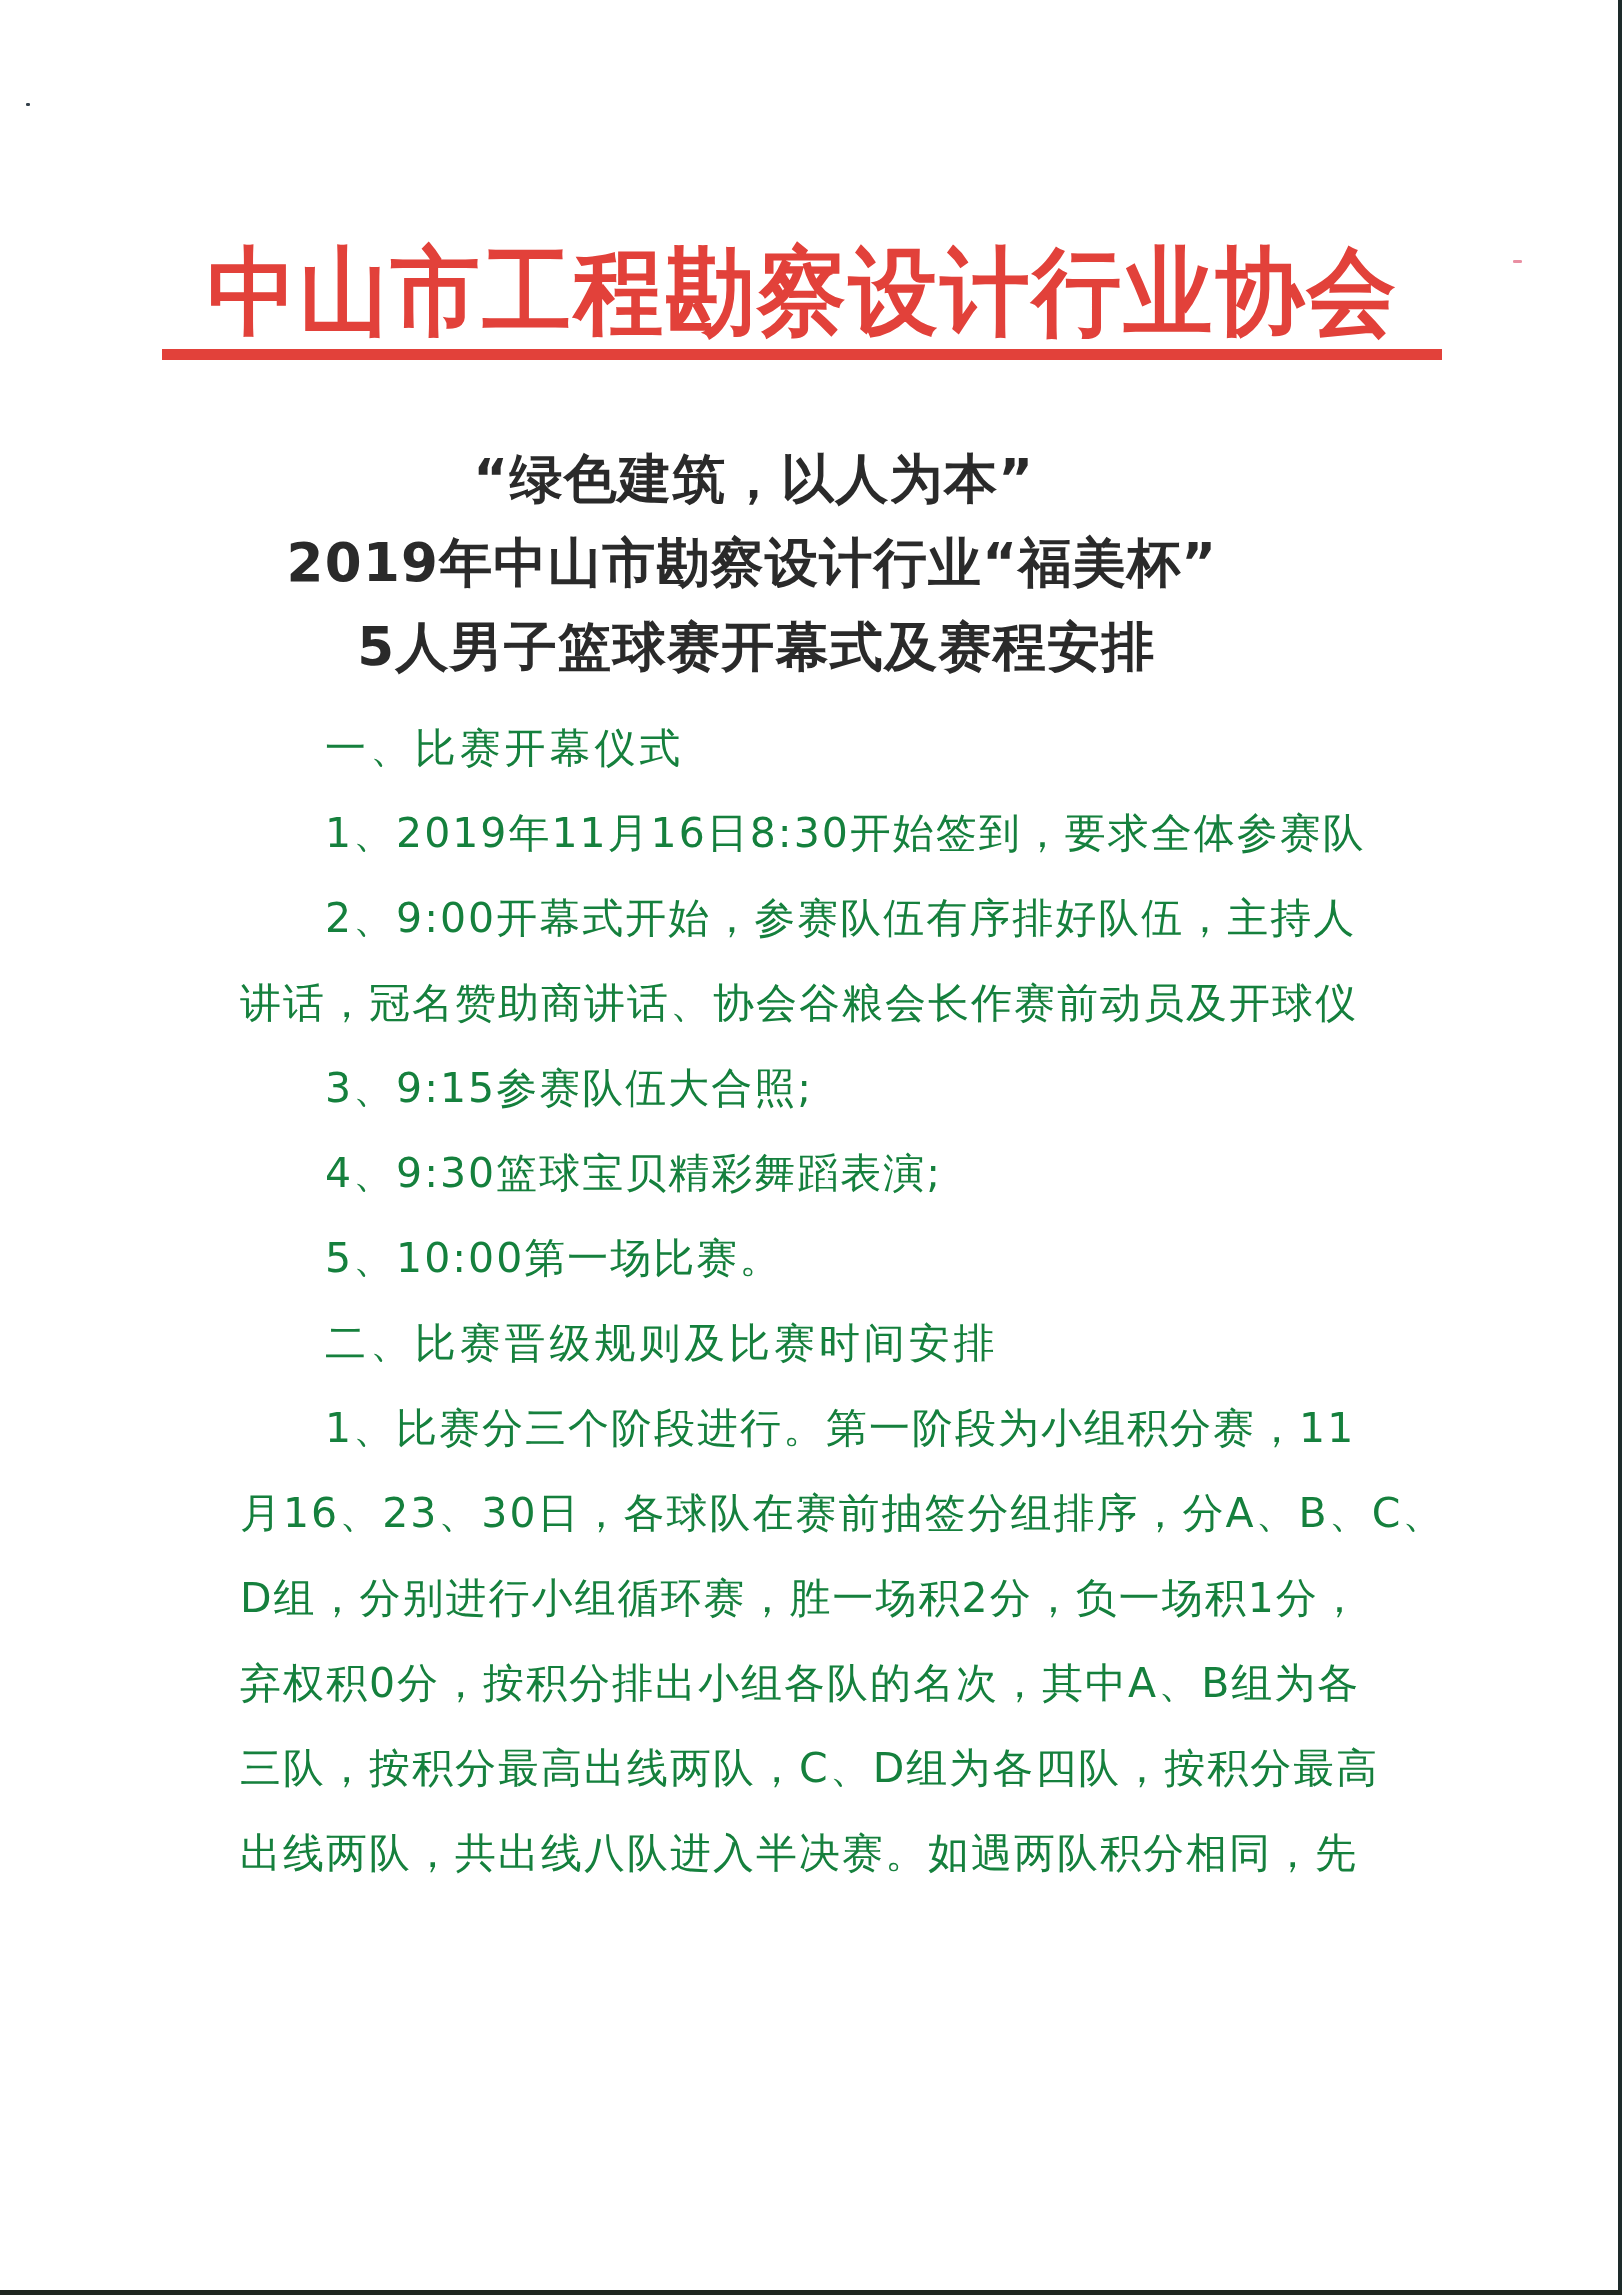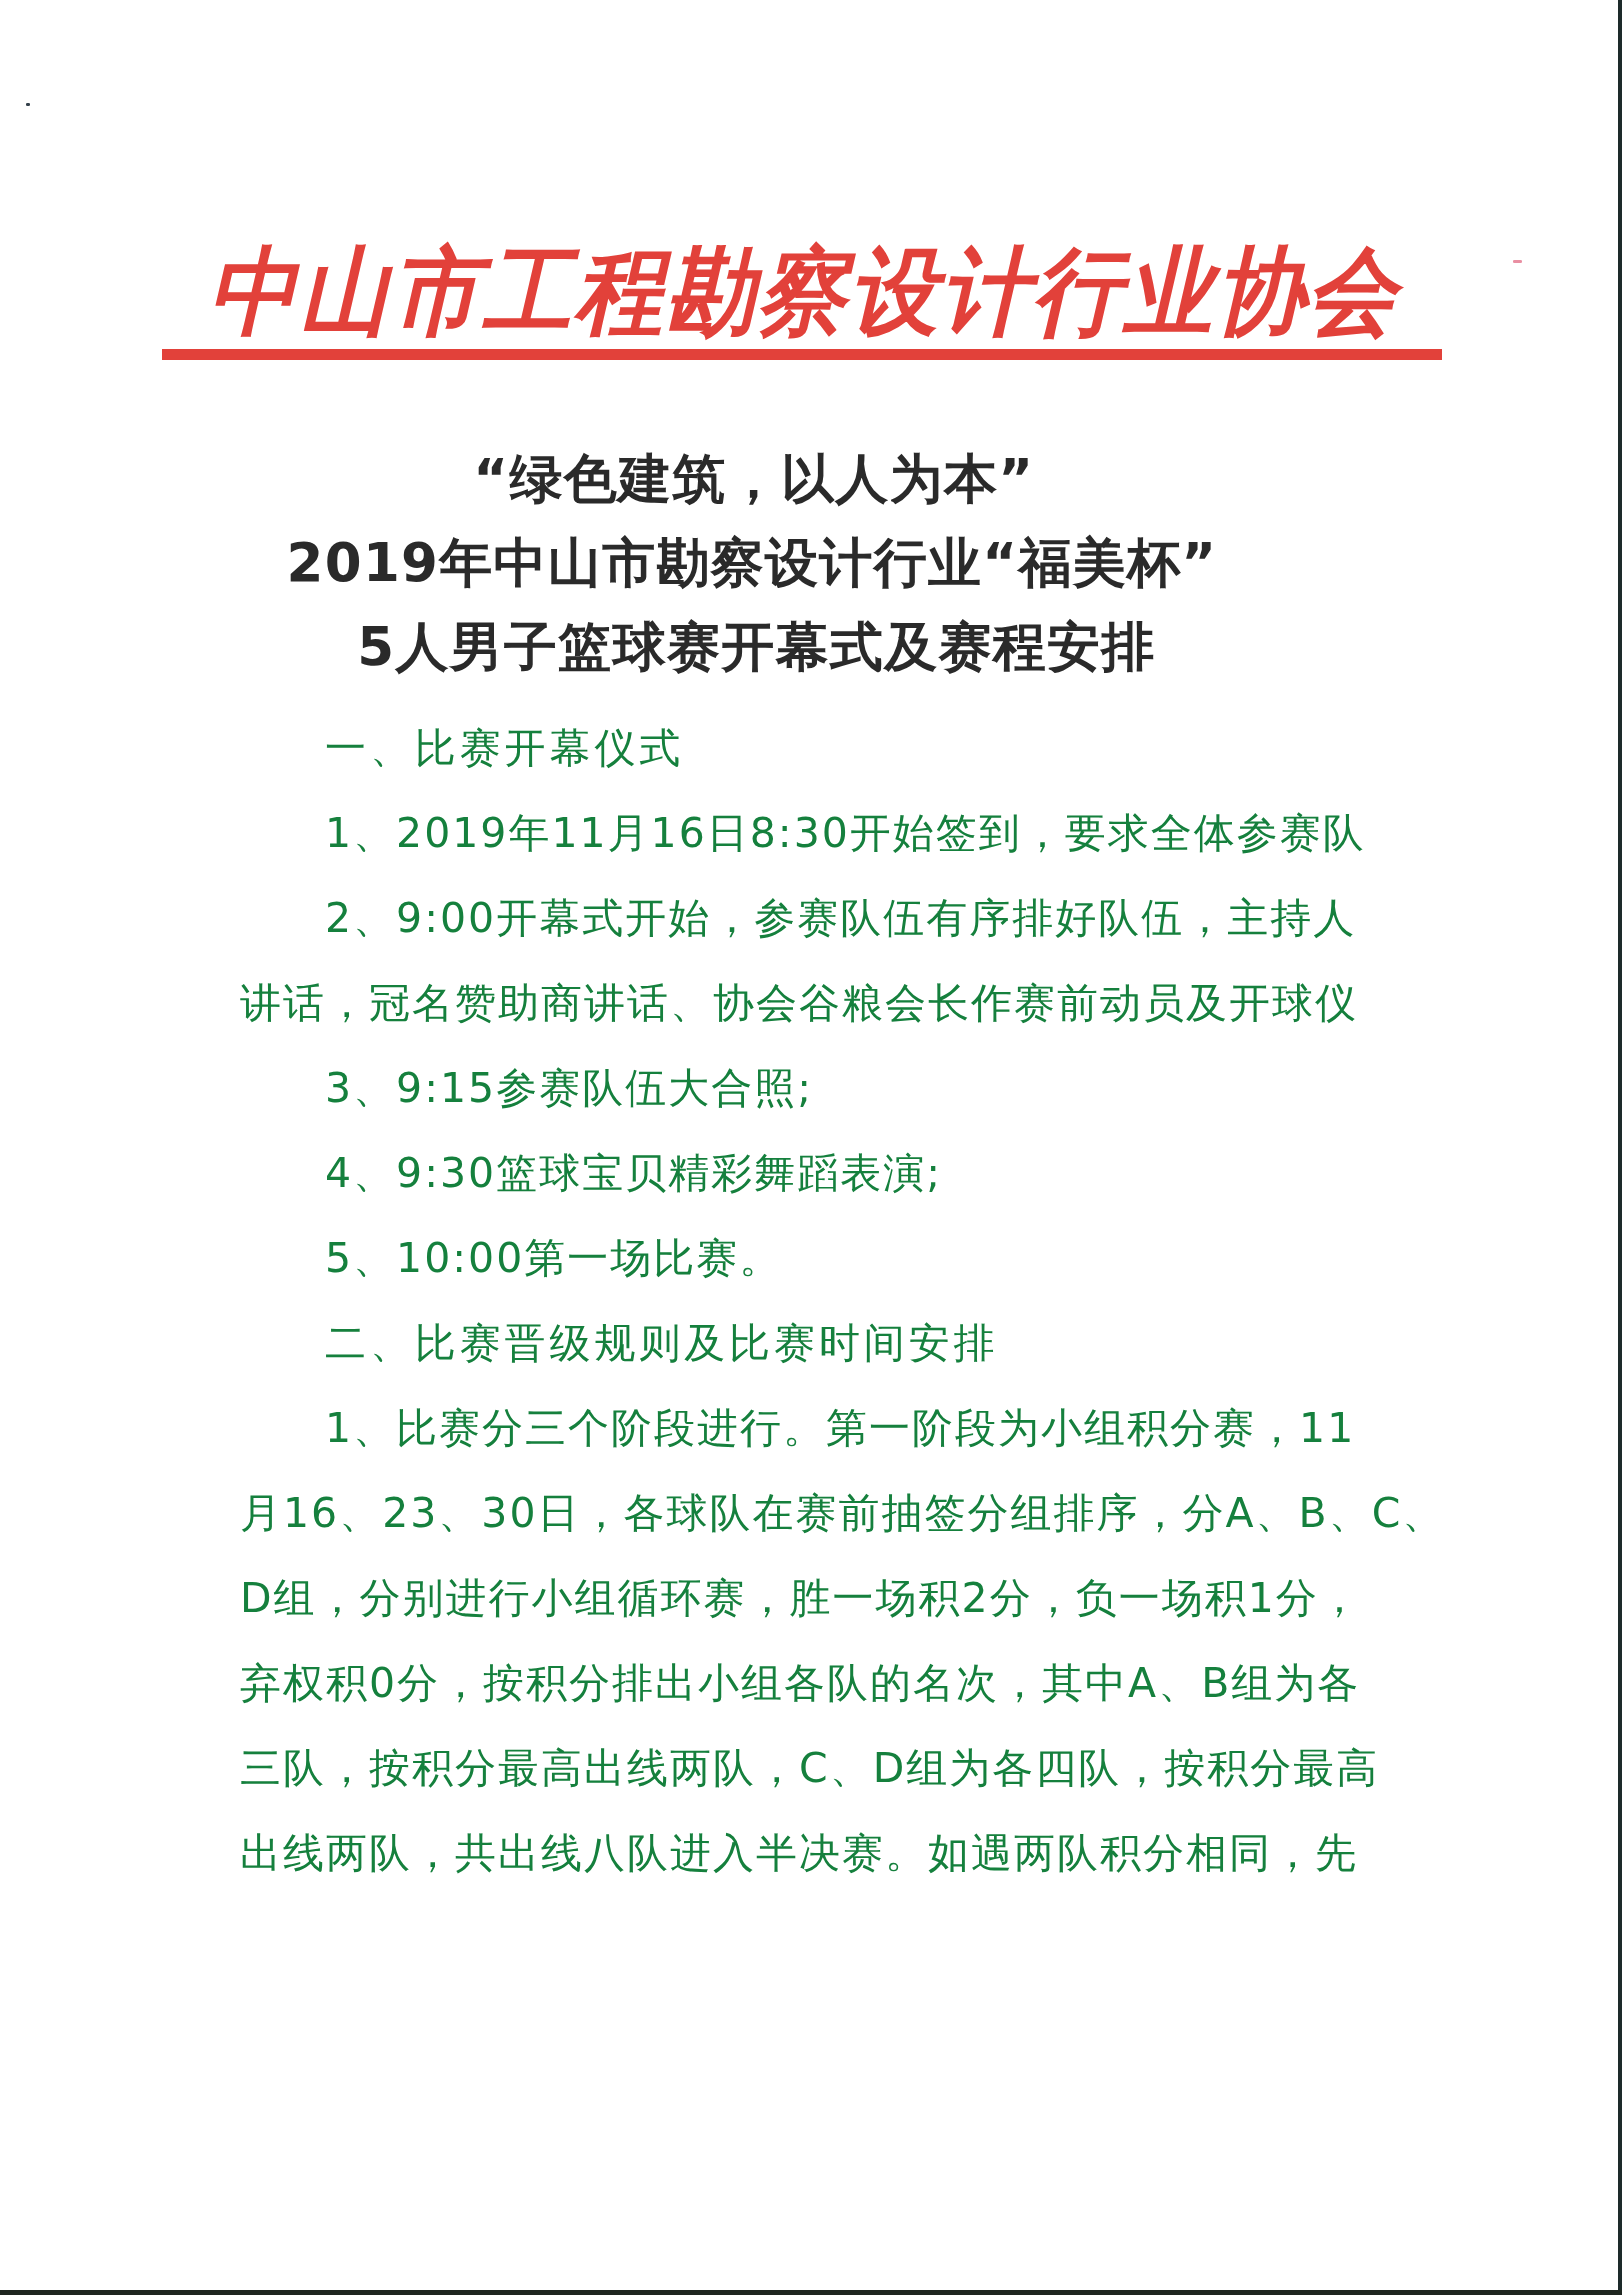--- a/index.html
+++ b/index.html
@@ -44,21 +44,20 @@
       height: 2.6px;
       opacity: 0.7;
     }
 
     
     .letterhead {
       position: absolute;
       left: 161px;
       top: 236px;
       width: 1284px;
-      font-style: italic;
     }
     .letterhead-title {
       margin: 0;
       color: #e2413a;
       font-family: "DejaVu Serif", "Liberation Serif", serif;
       font-weight: bold;
       font-size: 89px;
       line-height: 112px;
       letter-spacing: 2.6px;
       text-align: center;

